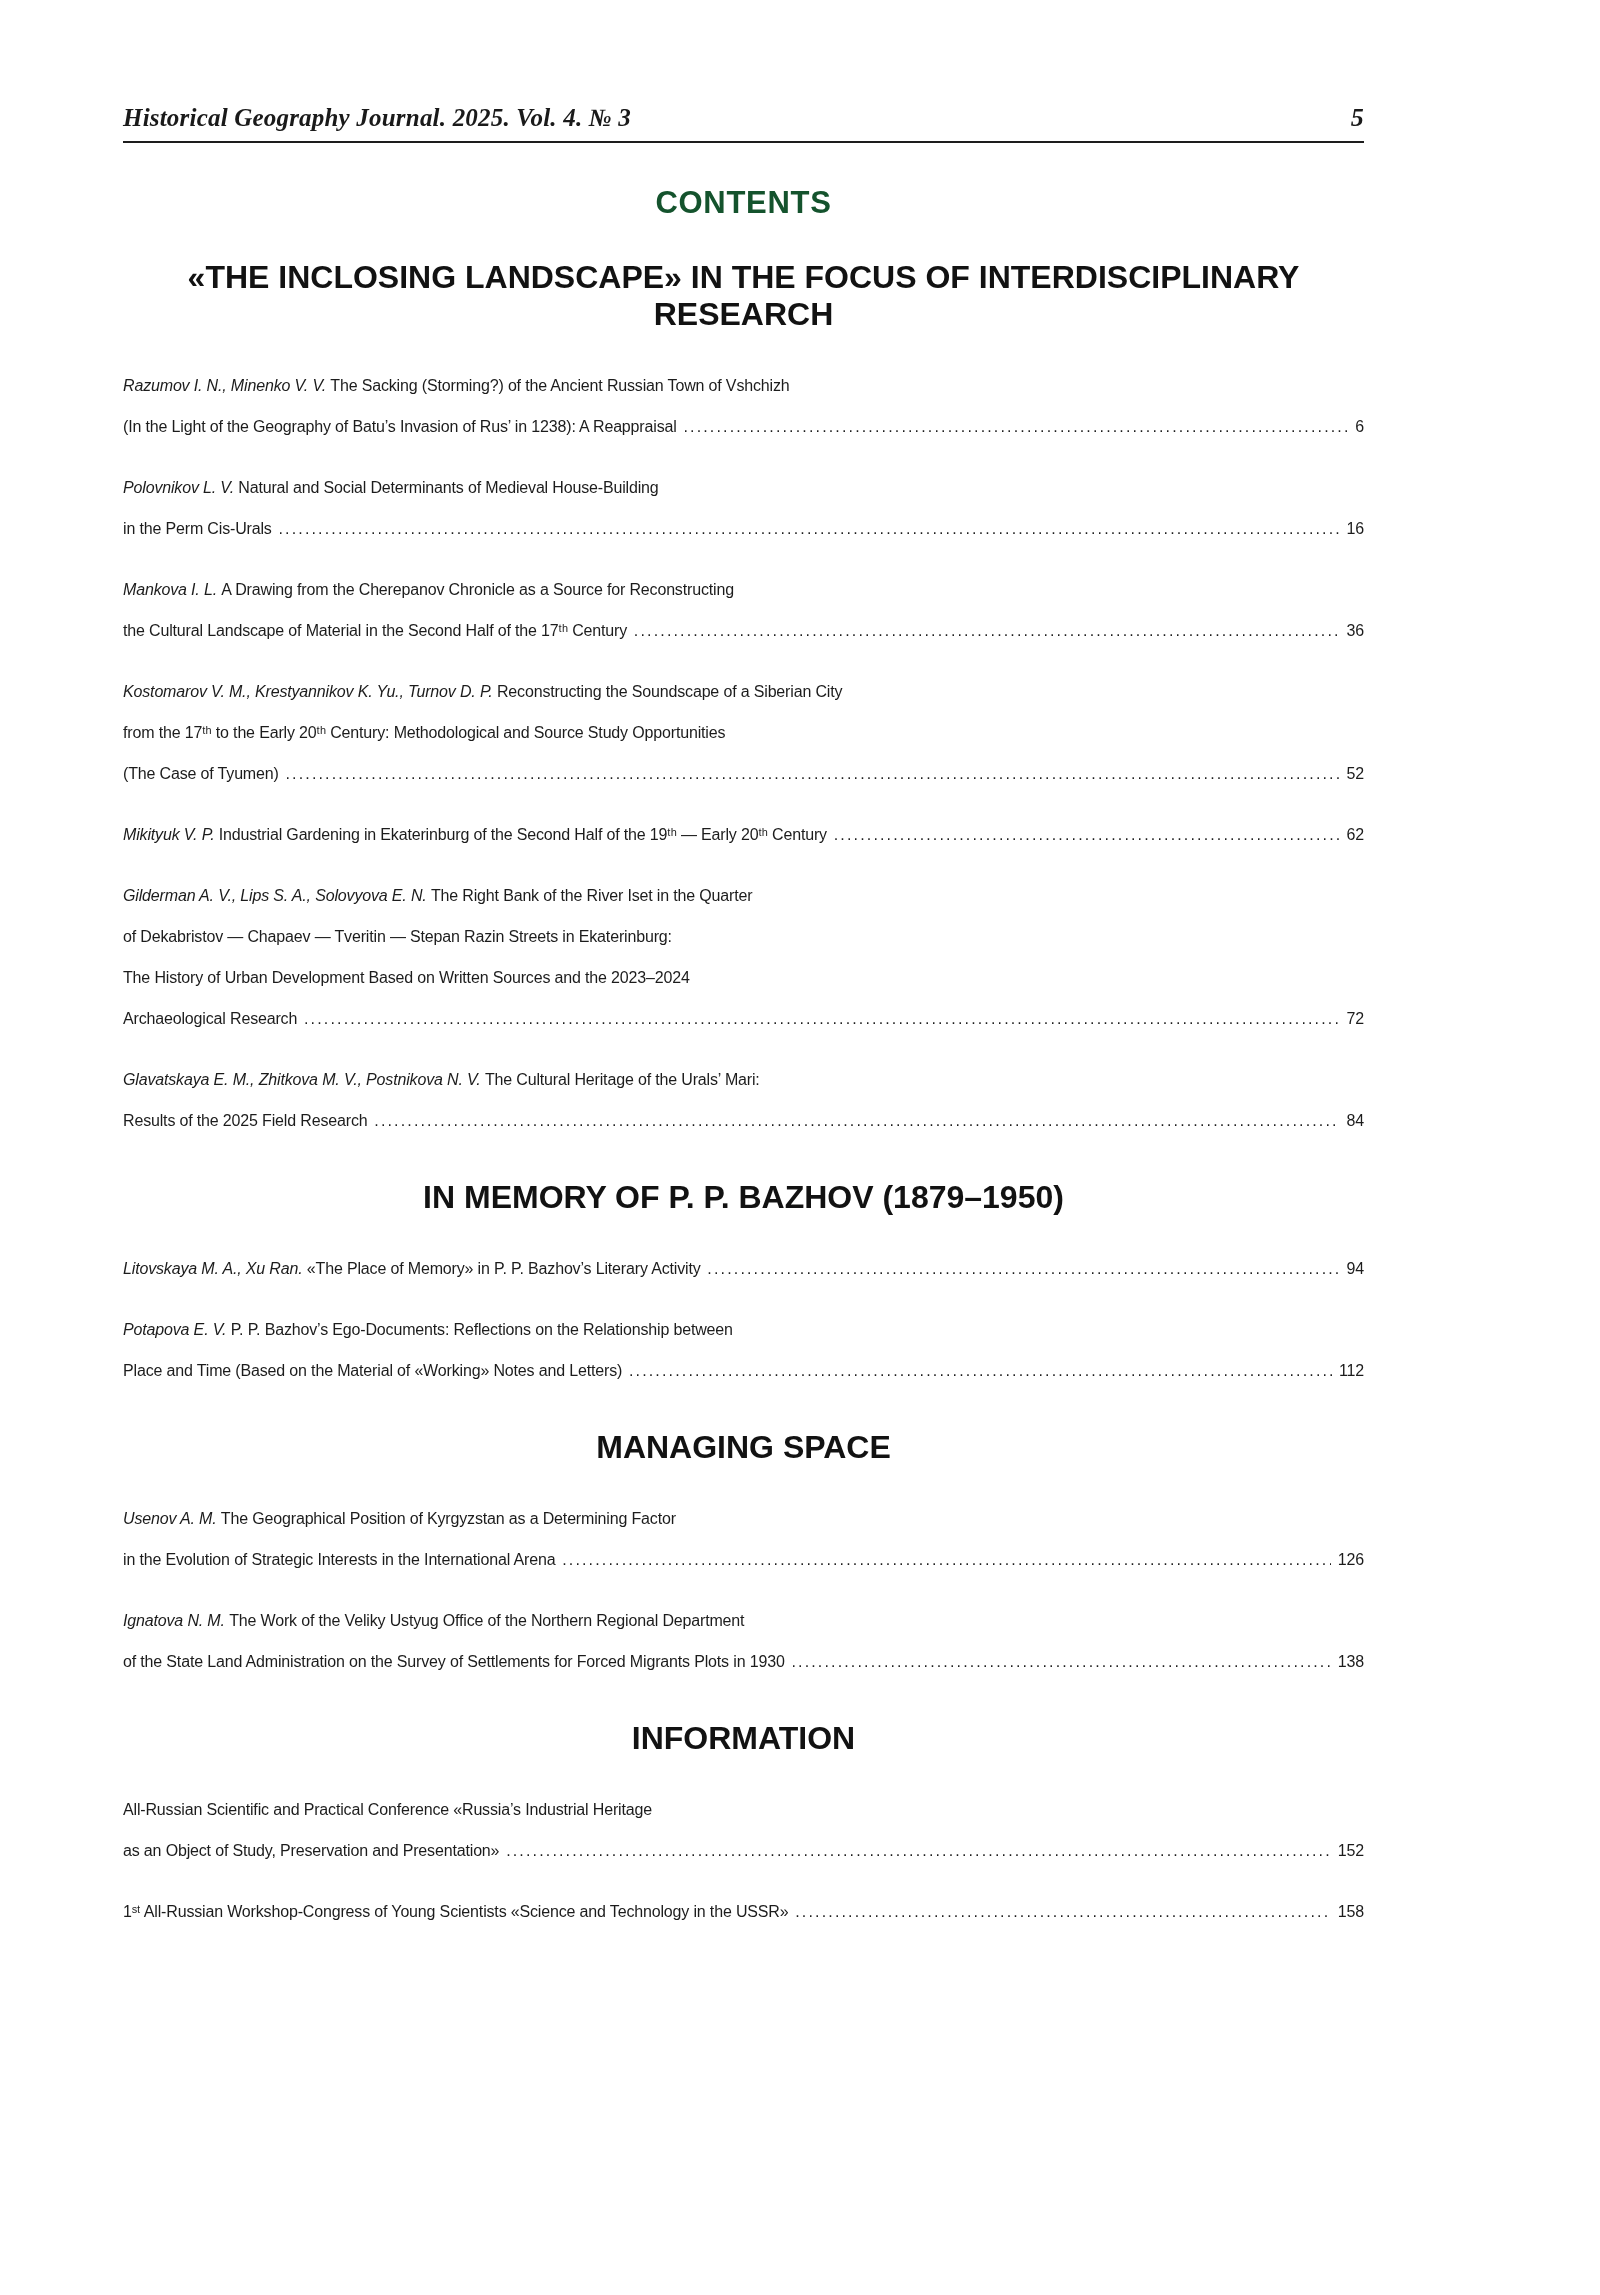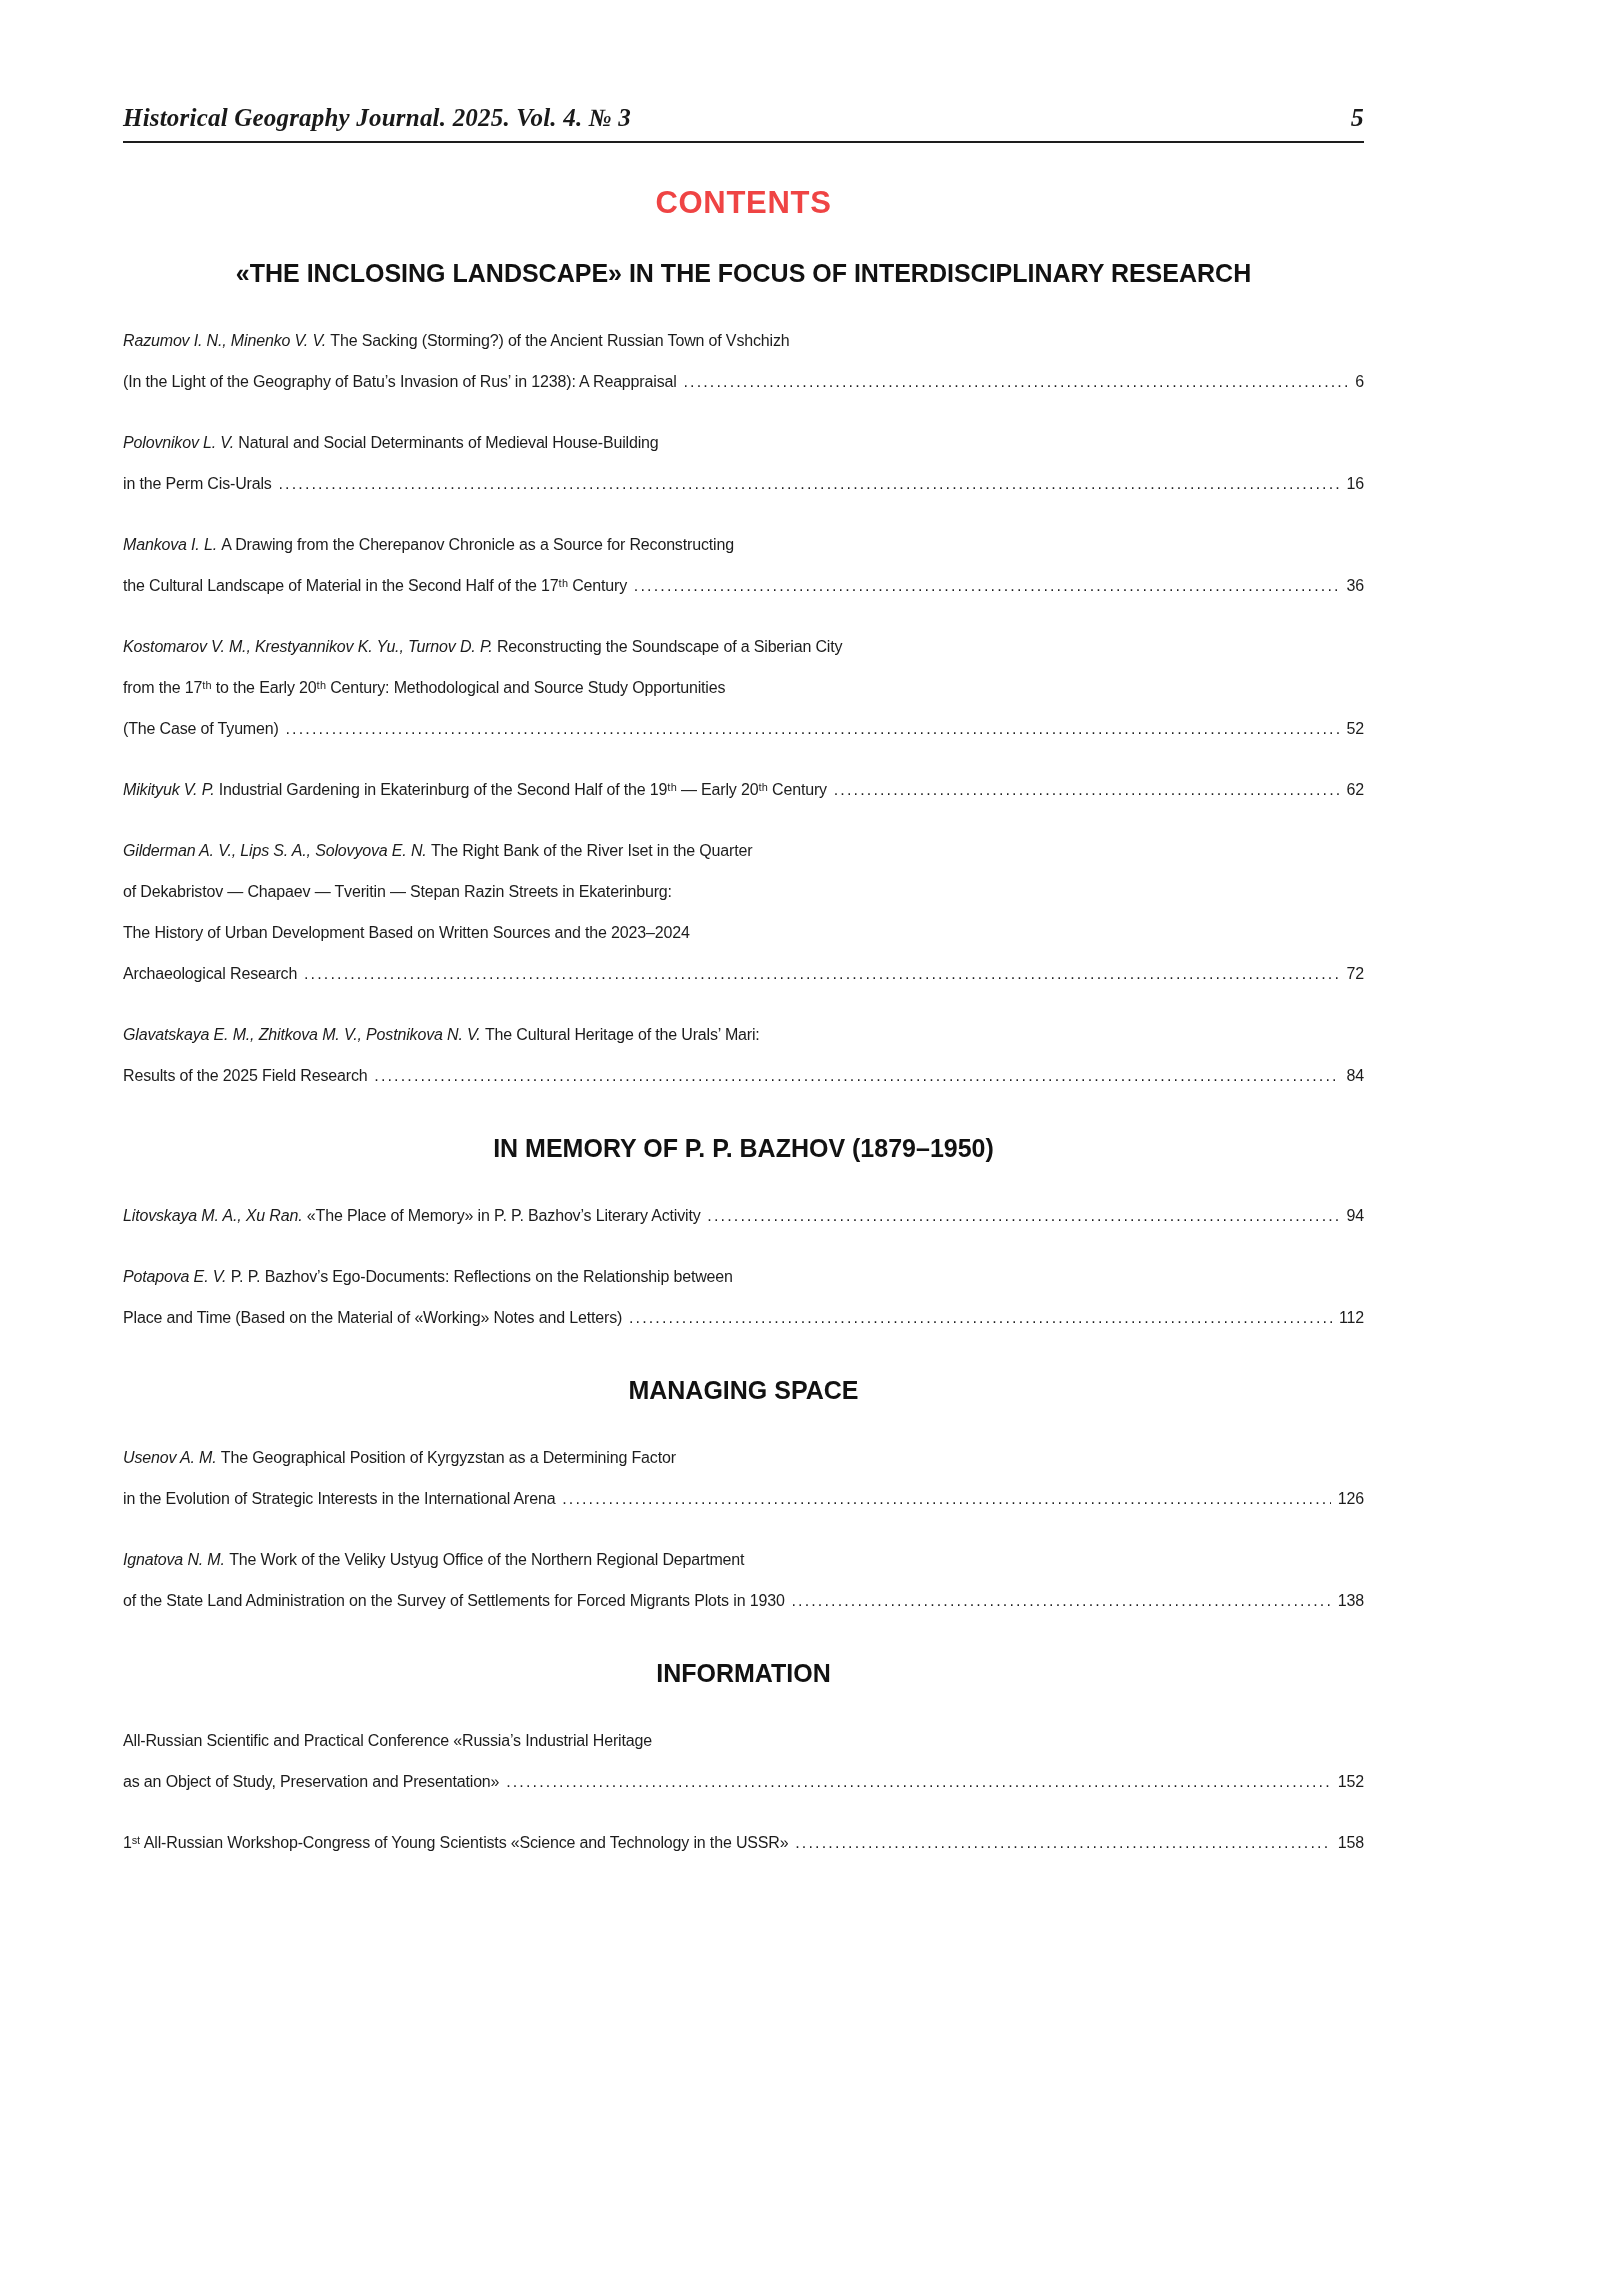--- a/index.html
+++ b/index.html
@@ -30,26 +30,26 @@
     color: #1a1a1a;
     border-bottom: 2.7px solid #1d1d1d;
     padding-bottom: 8px;
   }
   .running-head .pageno { font-size: 26px; }
   .contents-title {
     text-align: center;
     font-size: 31px;
     font-weight: 700;
     letter-spacing: 0.7px;
-    color: #ef4444;
+    color: #14532d;
     margin: 42px 0 18px 0;
   }
   .section-heading {
     text-align: center;
-    font-size: 25px;
+    font-size: 32px;
     font-weight: 700;
     color: #121212;
     margin: 38px 0 32px 0;
   }
   .entry {
     font-size: 16px;
     line-height: 41px;
     letter-spacing: -0.01em;
     margin-bottom: 20px;
     color: #1c1c1c;

